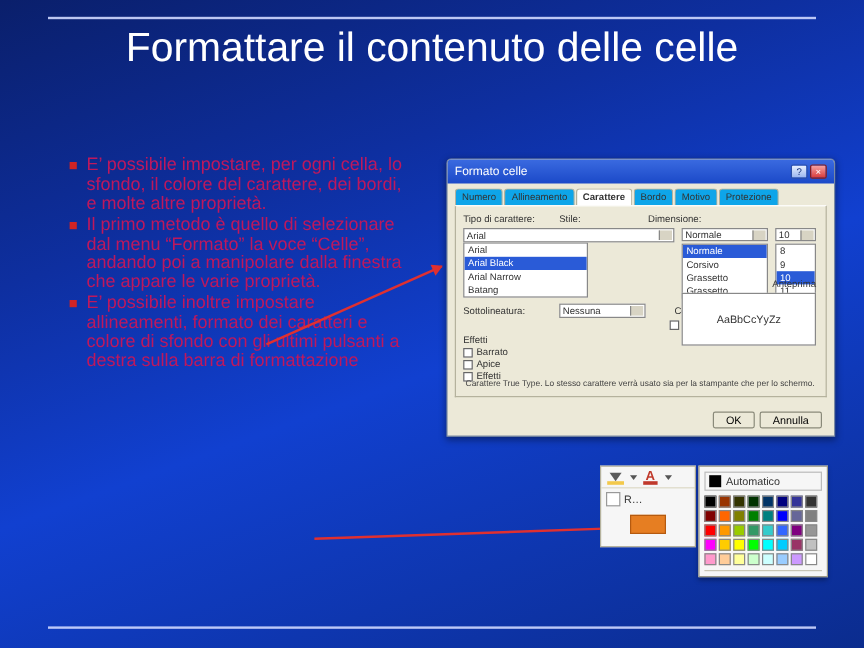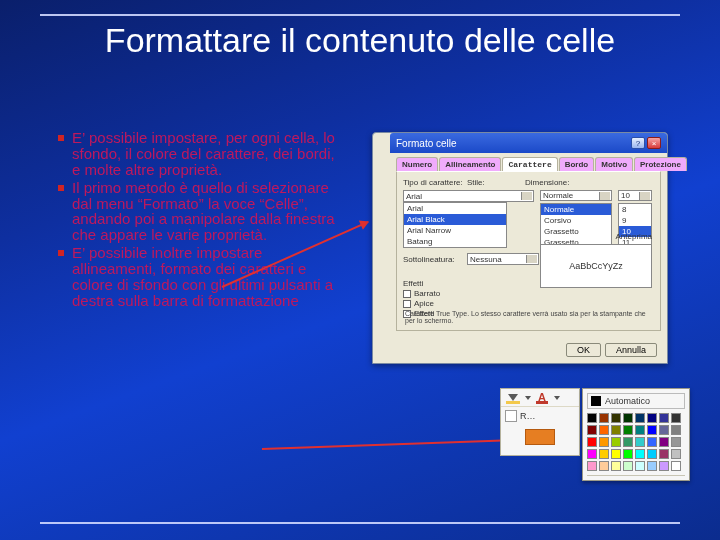--- a/index.html
+++ b/index.html
@@ -24,53 +24,52 @@
   }
   .content ul { list-style: none; }
   .content li { position: relative; padding-left: 14px; margin-bottom: 2px; }
   .content li::before {
     content: ""; position: absolute; left: 0; top: 5px;
     width: 6px; height: 6px; background: #d02424;
   }
 
   
   .dialog {
-    position: absolute; top: 132px; left: 372px; width: 296px; height: 232px;
+    position: absolute; top: 132px; left: 372px; width: 324px; height: 232px;
     background: #ece9d8; border: 1px solid #7a8aa3; border-radius: 4px 4px 0 0;
     box-shadow: 0 2px 6px rgba(0,0,0,.4);
-    padding-left: 17px;
   }
   .titlebar {
     height: 20px;
     background: linear-gradient(#3a6ae0, #1b49c8);
     color: #fff; font-size: 10px; display: flex; align-items: center;
     padding: 0 6px; border-radius: 3px 3px 0 0;
   }
   .titlebar .spacer { flex: 1; }
   .titlebar .wbtn {
     width: 14px; height: 12px; margin-left: 2px; border-radius: 2px;
     background: linear-gradient(#e8f0ff,#9bb6ef); border: 1px solid #2b4fa8;
     display: flex; align-items: center; justify-content: center; font-size: 8px; color: #14307a;
   }
   .titlebar .wbtn.close { background: linear-gradient(#f7a3a3,#d83b3b); color: #fff; border-color: #8a1c1c; }
   .tabs {
     display: flex; gap: 1px; padding: 4px 6px 0 6px;
     font-size: 8px; color: #333;
   }
   .tabs .tab {
-    background: #f0abfc; border: 1px solid #b5b29d; border-bottom: none;
-    padding: 2px 5px; border-radius: 3px 3px 0 0; font-weight: bold;
-  }
-  .tabs .tab.active { background: #fff; font-weight: bold; font-family: Liberation Mono, monospace; }
+    background: #0ea5e9; border: 1px solid #b5b29d; border-bottom: none;
+    padding: 2px 5px; border-radius: 3px 3px 0 0;
+  }
+  .tabs .tab.active { background: #fff; font-weight: bold; }
   .dlg-body {
     height: 160px; margin: 0 6px; background: #ece9d8;
     border: 1px solid #b5b29d; border-top-color: #fff;
     padding: 6px 6px 4px 6px; position: relative; font-size: 8px; color: #333;
   }
-  .row { display: flex; align-items: center; gap: 4px; margin-bottom: 3px; }
+  .row { display: flex; align-items: center; gap: 20px; margin-bottom: 3px; }
   .lbl { width: 60px; }
   .dd {
     flex: 1; height: 12px; background: #fff; border: 1px solid #888;
     display: flex; align-items: center; padding: 0 2px; position: relative;
   }
   .dd::after {
     content: ""; position: absolute; right: 1px; top: 1px; width: 10px; height: 8px;
     background: #d8d4c4; border-left: 1px solid #888;
   }
   .listbox {

